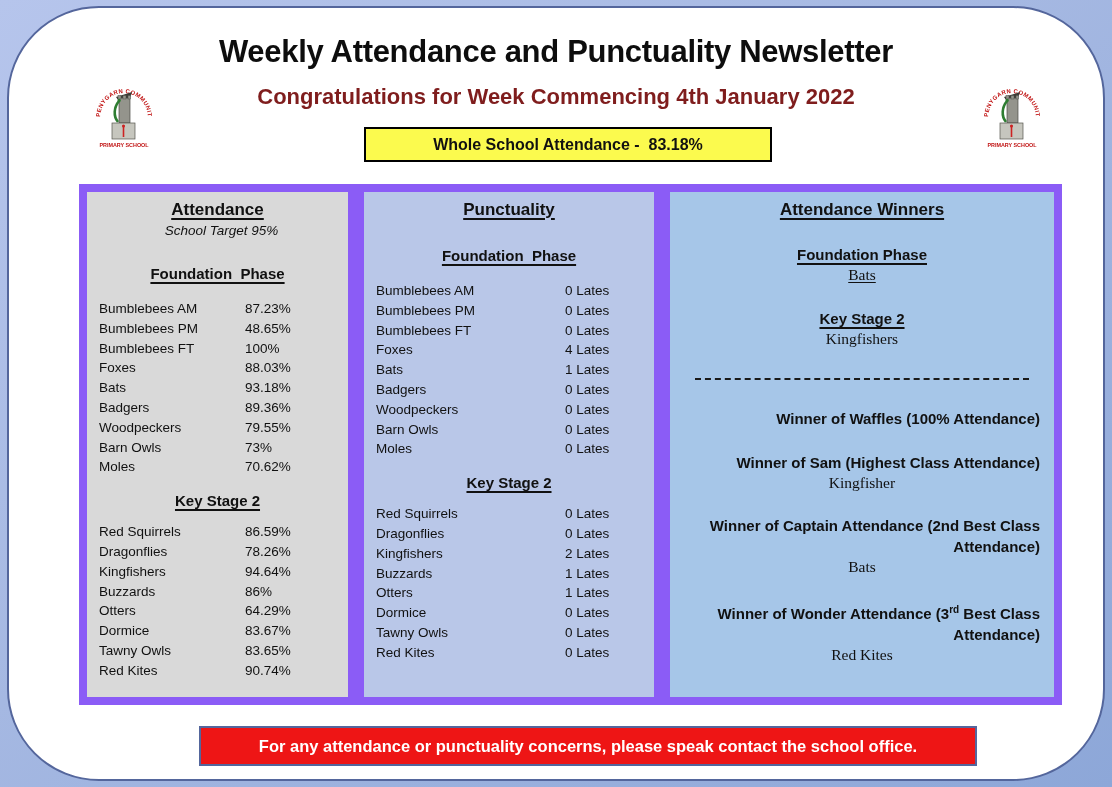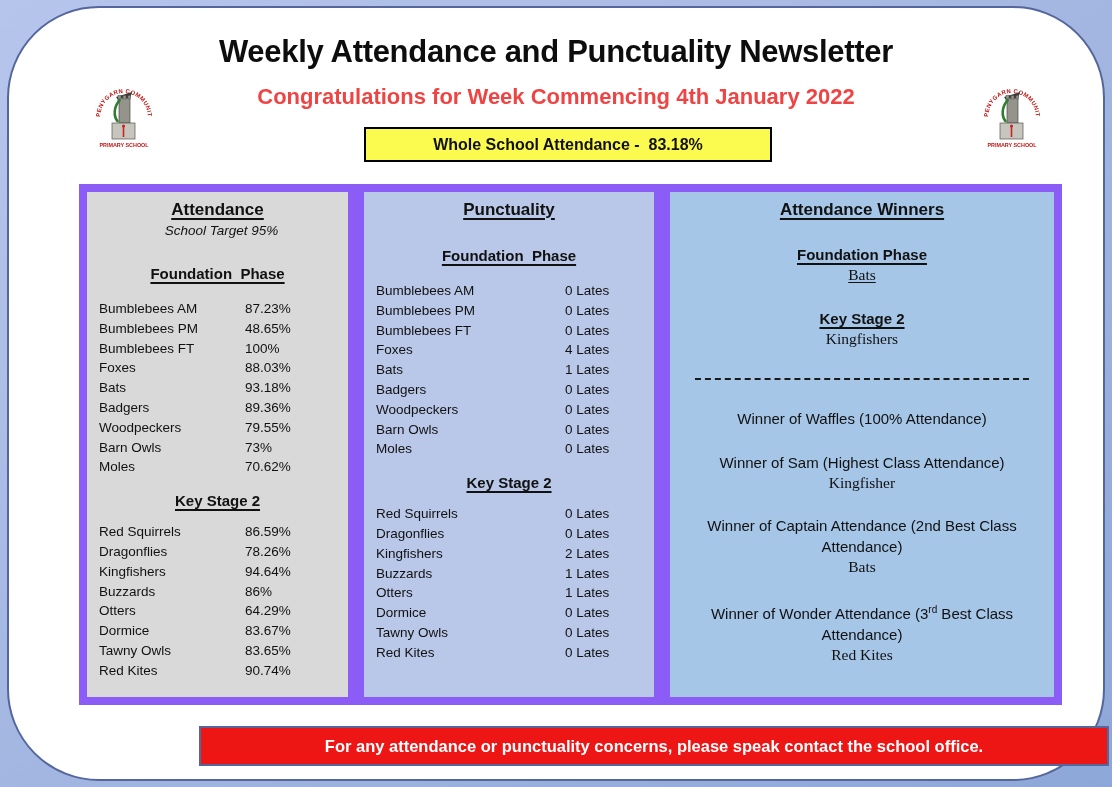--- a/index.html
+++ b/index.html
@@ -12,21 +12,21 @@
     position:absolute;left:7px;top:6px;right:7px;bottom:6px;
     background:#ffffff;border:2px solid #54669c;border-radius:92px;
   }
   
   .title{
     position:absolute;top:26px;left:0;right:0;text-align:center;
     font-size:31px;font-weight:bold;letter-spacing:-0.3px;color:#0d0d0d;
   }
   .subtitle{
     position:absolute;top:76px;left:0;right:0;text-align:center;
-    font-size:22px;font-weight:bold;color:#ef4444;
+    font-size:22px;font-weight:bold;color:#7f1d1d;
   }
   .banner{
     position:absolute;top:119px;left:355px;width:404px;height:31px;
     background:#fbfa4e;border:2px solid #000;
     display:flex;align-items:center;justify-content:center;
     font-size:16px;font-weight:bold;white-space:pre-wrap;
   }
   .logo{position:absolute;top:74px;width:62px;height:72px;}
   .logo.left{left:84px;}
   .logo.right{left:972px;}
@@ -57,26 +57,26 @@
     text-decoration:underline;text-decoration-thickness:2px;text-underline-offset:3px;
   }
   .w-sec.first{margin-top:26px;}
   .w-name{
     text-align:center;font-family:"Liberation Serif",serif;font-size:15.5px;margin-top:3px;
   }
   .w-name.underlined{text-decoration:underline;text-underline-offset:2px;}
   .divider{margin:30px auto 0 auto;width:87%;border-bottom:2px dashed #1a1a1a;height:0;}
   .awards{margin-top:28px;padding:0 14px;}
   .award{margin-bottom:23px;}
-  .award-title{text-align:center;font-weight:normal;font-size:15px;line-height:21px;}
+  .award-title{text-align:right;font-weight:bold;font-size:15px;line-height:21px;}
   .award-title sup{font-size:10px;}
   .award-winner{text-align:center;font-family:"Liberation Serif",serif;font-size:15.5px;margin-top:1px;}
   
   .footer{
-    position:absolute;left:190px;top:718px;width:910px;height:40px;box-sizing:border-box;
+    position:absolute;left:190px;top:718px;width:778px;height:40px;box-sizing:border-box;
     background:#ee1515;border:2px solid #54669c;color:#fff;
     display:flex;align-items:center;justify-content:center;
     font-size:16.5px;font-weight:bold;
   }
 </style>
 </head>
 <body>
 
 <div class="page">
 

